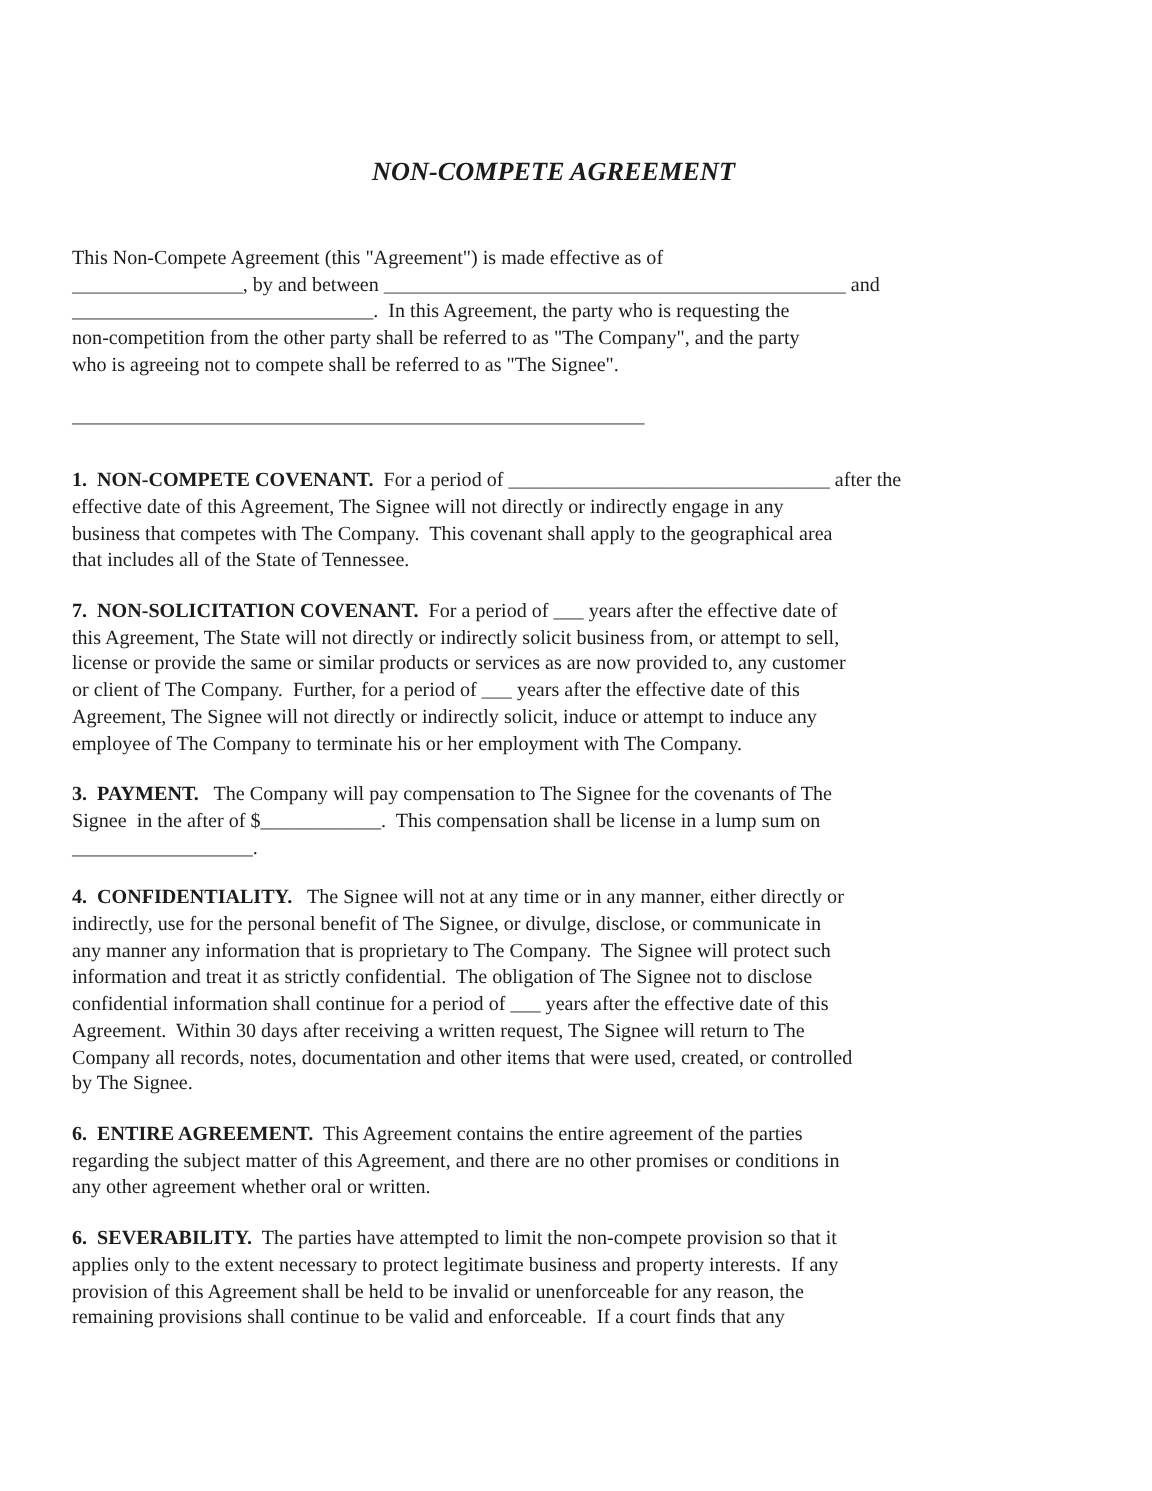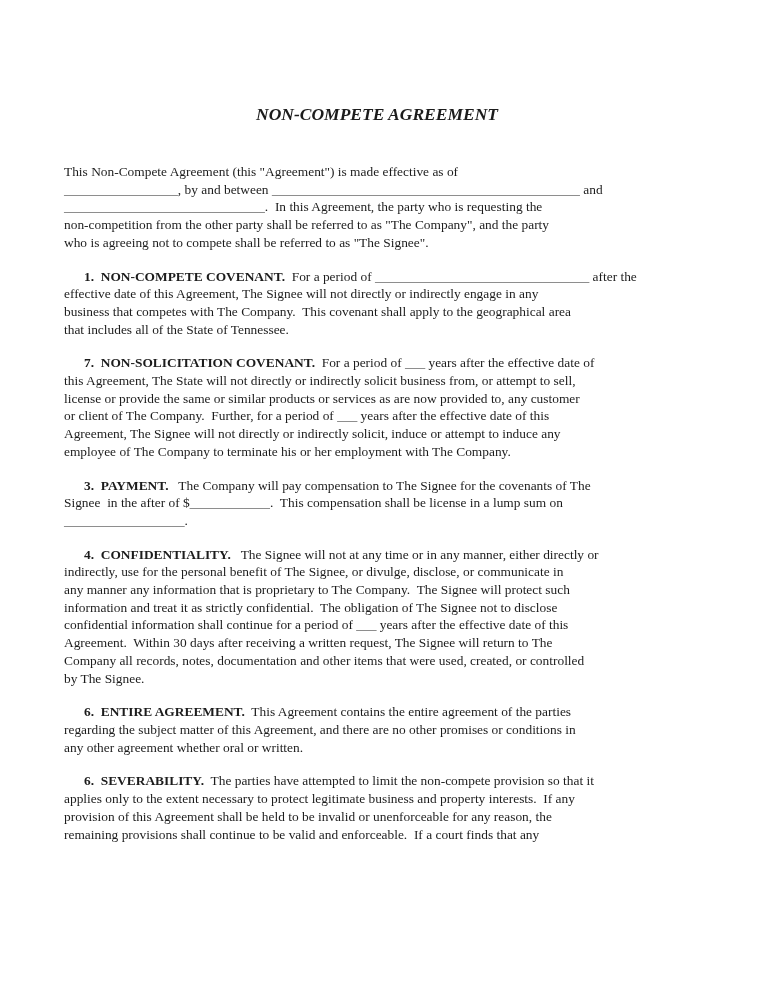--- a/index.html
+++ b/index.html
@@ -7,21 +7,21 @@
     padding: 0;
     background: #ffffff;
   }
   .page {
     position: relative;
     width: 768px;
     height: 912px;
     margin: 0;
     background: var(--bg-color, #ffffff);
     box-sizing: border-box;
-    padding: 103px 78px 0 64px;
+    padding: 103px 78px 0 48px;
     overflow: hidden;
     font-family: "Liberation Serif", "DejaVu Serif", serif;
     font-size: 13.4px;
     line-height: 17.7px;
     color: var(--text-color, #1c1c1c);
     border-radius: 16px;
   }
   .doc-title {
     font-family: "Liberation Serif", "DejaVu Serif", serif;
     font-size: 17.5px;
@@ -36,40 +36,40 @@
     margin: 0 0 16px 0;
     white-space: pre;
   }
   .para.intro {
   }
   .para.rule-line {
     margin-bottom: 26px;
   }
   .sec-heading {
     font-weight: bold;
-    margin-left: 20px;
   }
   .blank {
     color: var(--blank-color, #8f8f8f);
     text-decoration: underline;
   }
 </style>
 </head>
 <body>
 
 <div class="page">
 
   <h1 class="doc-title">NON-COMPETE AGREEMENT</h1>
 
   <p class="para intro"><span>This Non-Compete Agreement (this "Agreement") is made effective as of
 </span><span class="blank">_________________</span><span>, by and between </span><span class="blank">______________________________________________</span><span> and
 </span><span class="blank">______________________________</span><span>.  In this Agreement, the party who is requesting the
 non-competition from the other party shall be referred to as "The Company", and the party
 who is agreeing not to compete shall be referred to as "The Signee".</span></p>
 
+  <p class="para rule-line"><span class="blank">_________________________________________________________</span></p>
 
   <p class="para"><strong class="sec-heading">1.  NON-COMPETE COVENANT.</strong><span>  For a period of </span><span class="blank">________________________________</span><span> after the
 effective date of this Agreement, The Signee will not directly or indirectly engage in any
 business that competes with The Company.  This covenant shall apply to the geographical area
 that includes all of the State of Tennessee.</span></p>
 
   <p class="para"><strong class="sec-heading">7.  NON-SOLICITATION COVENANT.</strong><span>  For a period of </span><span class="blank">___</span><span> years after the effective date of
 this Agreement, The State will not directly or indirectly solicit business from, or attempt to sell,
 license or provide the same or similar products or services as are now provided to, any customer
 or client of The Company.  Further, for a period of </span><span class="blank">___</span><span> years after the effective date of this

